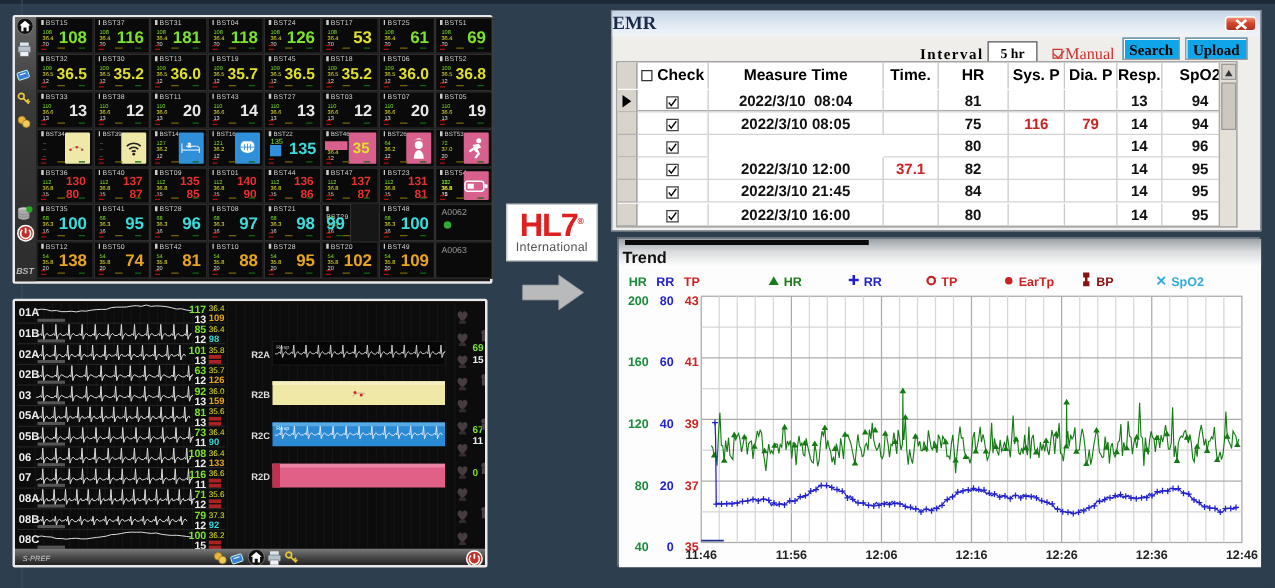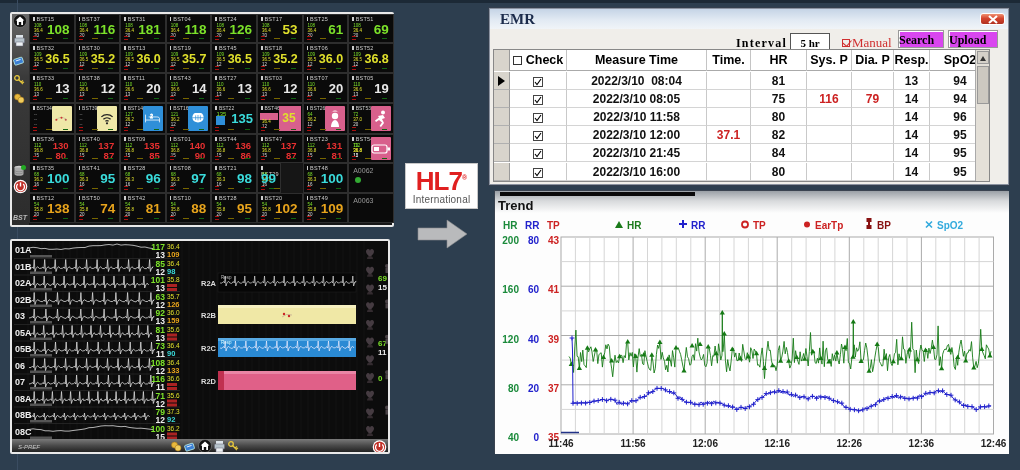--- a/index.html
+++ b/index.html
@@ -14,33 +14,33 @@
 .tm{position:absolute;left:4px;top:9px;font:4.5px "Liberation Sans";line-height:4.8px}
 .blk{position:absolute;right:2px;top:2px;width:20px;bottom:2px;border-radius:1px;display:flex;align-items:center;justify-content:center}
 .mon2{z-index:1;position:absolute;left:10px;top:239px;width:380px;height:215px;background:#0c0c0c;border:2px solid #e9e9e9;border-radius:2px}
 .hl7{position:absolute;left:405px;top:163px;width:73px;height:46px;background:#fff;border:1px solid #c8c8c8;text-align:center}
 .hl7 .big{font:bold 26px "Liberation Sans";color:#e02020;line-height:26px;margin-top:1px;letter-spacing:-1px}
 .hl7 .reg{font-size:7px;vertical-align:10px;letter-spacing:0}
 .hl7 .sub{font:10px "Liberation Sans";color:#555;margin-top:0px;letter-spacing:0.2px}
 .arrow{position:absolute;left:417px;top:218px}
 .emr{position:absolute;left:489px;top:8px;width:520px;height:177px;background:#f0eeea;border:1px solid #8a92a0;box-shadow:0 0 0 1px #343f4e}
 .emrtitle{position:absolute;left:0;top:0;right:0;height:20px;background:linear-gradient(180deg,#c5d4e6,#e2eaf3 55%,#f0f4f8)}
-.emrt{font:bold 15px "Liberation Serif",serif;color:#1b2b4b;margin-left:10px;line-height:20px}
+.emrt{font:bold 15px "Liberation Serif",serif;color:#1b2b4b;line-height:20px}
 .close{position:absolute;right:3px;top:4px;width:25px;height:12px;background:linear-gradient(180deg,#f09070,#d4452e 45%,#b03020);border:1px solid #fff;border-radius:3px;display:flex;align-items:center;justify-content:center}
 .emrtool{position:absolute;left:0;top:20px;right:0;height:27px}
 .ser{font:bold 12px "Liberation Serif",serif;color:#000;position:absolute;left:246px;top:7px;letter-spacing:1.2px}
 .intbox{position:absolute;left:300px;top:4px;width:40px;height:18px;background:#fff;border:1px solid #555;font:bold 11px "Liberation Serif",serif;text-align:center;line-height:18px}
 .manual{position:absolute;left:352px;top:6px;font:13px "Liberation Serif",serif;color:#d03030}
 .mcb{display:inline-block;width:8px;height:8px;border:1px solid #d03030;margin-right:2px;position:relative}
 .mcb:after{content:"";position:absolute;left:1px;top:-2px;width:5px;height:7px;border-right:1px solid #d03030;border-bottom:1px solid #d03030;transform:rotate(40deg)}
-.btn{position:absolute;top:1px;width:42px;height:18px;background:#d946ef;border:1px solid #999;box-shadow:inset 1px 1px 0 #fff;font:bold 12px "Liberation Serif",serif;text-align:left;line-height:18px}
+.btn{position:absolute;top:1px;width:42px;height:18px;background:#0ea5e9;border:1px solid #999;box-shadow:inset 1px 1px 0 #fff;font:bold 12px "Liberation Serif",serif;text-align:center;line-height:18px}
 .btn:nth-of-type(4){left:408px;width:46px}
 .btn:nth-of-type(5){left:458px;width:50px}
 .emrtable{position:absolute;left:3px;top:40px;width:497px;bottom:2px;background:#fff;border:1px solid #888;overflow:hidden}
-.hrow{position:absolute;left:0;top:0;right:0;height:21px;background:#fff;border-bottom:1px solid #aaa}
+.hrow{position:absolute;left:0;top:0;right:0;height:39px;background:#fff;border-bottom:1px solid #aaa}
 .hc{position:absolute;top:0;height:21px;font:bold 12.5px "Liberation Sans";text-align:center;line-height:21px;border-right:1px solid #c4c4c4}
 .hcb{display:inline-block;width:9px;height:9px;border:1.2px solid #333;margin-right:4px;vertical-align:-1px;background:#fff}
 .drow{position:absolute;left:0;right:0;height:29px}
 .dc{position:absolute;top:0;height:18.1px;font:bold 12px "Liberation Sans";color:#111;text-align:center;line-height:18px;border-right:1px solid #c9c9c9;border-bottom:1px solid #d4d4d4}
 .gut{position:absolute;left:0;top:0;width:16px;height:18.1px;background:#d8d4cc;border-right:1px solid #999;border-bottom:1px solid #b0b0b0}
 .arr{position:absolute;left:4px;top:4px;width:0;height:0;border-left:7px solid #000;border-top:5px solid transparent;border-bottom:5px solid transparent}
 .cb{display:inline-block;width:10px;height:10px;border:1.2px solid #444;background:#fff;vertical-align:-1px;line-height:8px}
 .sb{position:absolute;right:0;top:0;width:14px;bottom:0;background:#e4e0d8;border-left:1px solid #aaa}
 .sbtn{position:absolute;left:1px;top:1px;width:12px;height:13px;background:#d4d0c8;border:1px solid #999}
 .up{position:absolute;left:2px;top:4px;width:0;height:0;border-bottom:5px solid #333;border-left:3.5px solid transparent;border-right:3.5px solid transparent}
@@ -412,21 +412,21 @@
         </svg>
       </div>
       <div style="position:absolute;left:3px;bottom:2px;width:4px;height:1.5px;background:#a11"></div>
       <div style="position:absolute;left:3px;bottom:5px;width:4px;height:1.5px;background:#a11"></div>
       <div style="position:absolute;left:16px;bottom:3px;width:6px;height:1.5px;background:#760"></div>
       <div style="position:absolute;right:6px;bottom:3px;width:5px;height:1.5px;background:#161"></div>
     </div>
     <div class="t" style="left:17.0px;top:120px;width:45.6px;height:29px">
       <div class="tl"><span class="ic"></span>BST36</div>
       <div class="tm"><span style="color:#7ce22a">112</span><br><span style="color:#e0e02c">36.8</span><br><span style="color:#ddd">15</span></div>
-      <div style="position:absolute;right:5px;top:6px;font:bold 9.5px 'Liberation Sans';color:#e83030;text-align:center;line-height:9.5px">130<br>80</div>
+      <div style="position:absolute;right:5px;top:6px;font:bold 9.5px 'Liberation Sans';color:#e83030;text-align:left;line-height:9.5px">130<br>80</div>
       <div style="position:absolute;left:3px;bottom:2px;width:4px;height:1.5px;background:#a11"></div>
       <div style="position:absolute;left:3px;bottom:5px;width:4px;height:1.5px;background:#a11"></div>
       <div style="position:absolute;left:16px;bottom:3px;width:6px;height:1.5px;background:#760"></div>
       <div style="position:absolute;right:6px;bottom:3px;width:5px;height:1.5px;background:#161"></div>
     </div>
     <div class="t" style="left:62.6px;top:120px;width:45.6px;height:29px">
       <div class="tl"><span class="ic"></span>BST40</div>
       <div class="tm"><span style="color:#7ce22a">112</span><br><span style="color:#e0e02c">36.8</span><br><span style="color:#ddd">15</span></div>
       <div style="position:absolute;right:5px;top:6px;font:bold 9.5px 'Liberation Sans';color:#e83030;text-align:right;line-height:9.5px">137<br>87</div>
       <div style="position:absolute;left:3px;bottom:2px;width:4px;height:1.5px;background:#a11"></div>
@@ -985,21 +985,20 @@
         <div class="dc" style="left:313px;width:45px;color:#cc2222;">116</div>
         <div class="dc" style="left:358px;width:42px;color:#cc2222;">79</div>
         <div class="dc" style="left:400px;width:36px;">14</div>
         <div class="dc" style="left:436px;width:61px;">94</div>
       </div>
       <div class="drow" style="top:58.2px">
         <div class="gut"></div>
         <div class="dc" style="left:16px;width:57px;"><span class="cb"><svg width="8" height="8" viewBox="0 0 8 8">
               <path d="M1 4 L3 6.5 L7 1" stroke="#000" stroke-width="1.1" fill="none"></path>
             </svg></span></div>
-        <div class="dc" style="left:73px;width:140px;">2022/3/10 11:58</div>
         <div class="dc" style="left:213px;width:44px;"></div>
         <div class="dc" style="left:257px;width:56px;">80</div>
         <div class="dc" style="left:313px;width:45px;"></div>
         <div class="dc" style="left:358px;width:42px;"></div>
         <div class="dc" style="left:400px;width:36px;">14</div>
         <div class="dc" style="left:436px;width:61px;">96</div>
       </div>
       <div class="drow" style="top:76.3px">
         <div class="gut"></div>
         <div class="dc" style="left:16px;width:57px;"><span class="cb"><svg width="8" height="8" viewBox="0 0 8 8">

